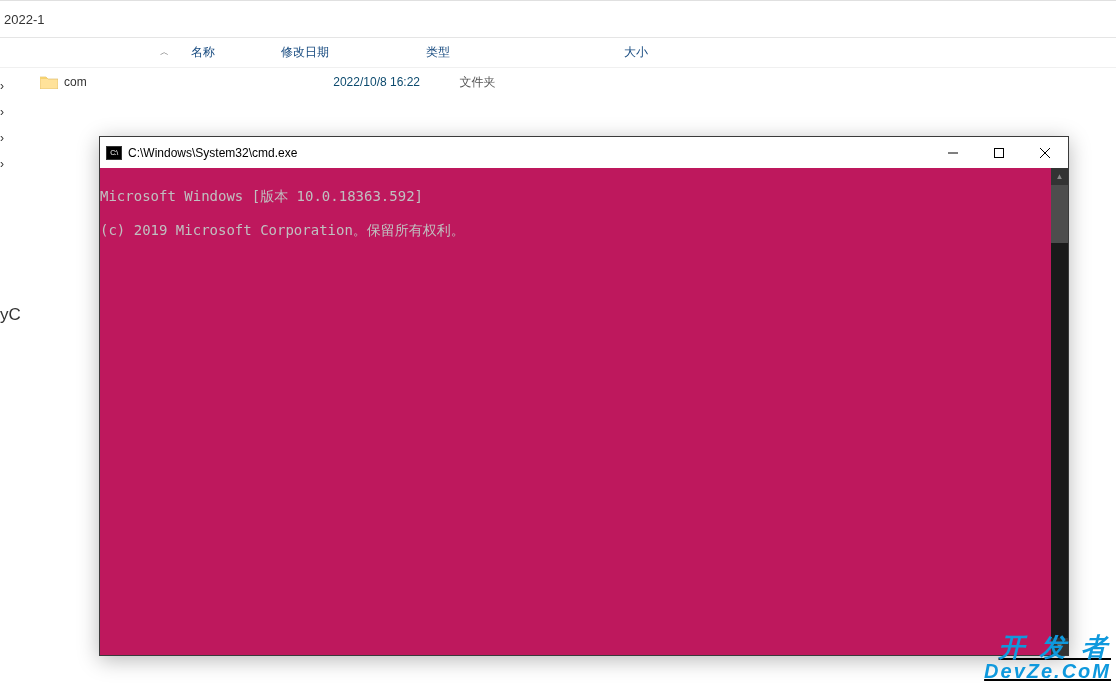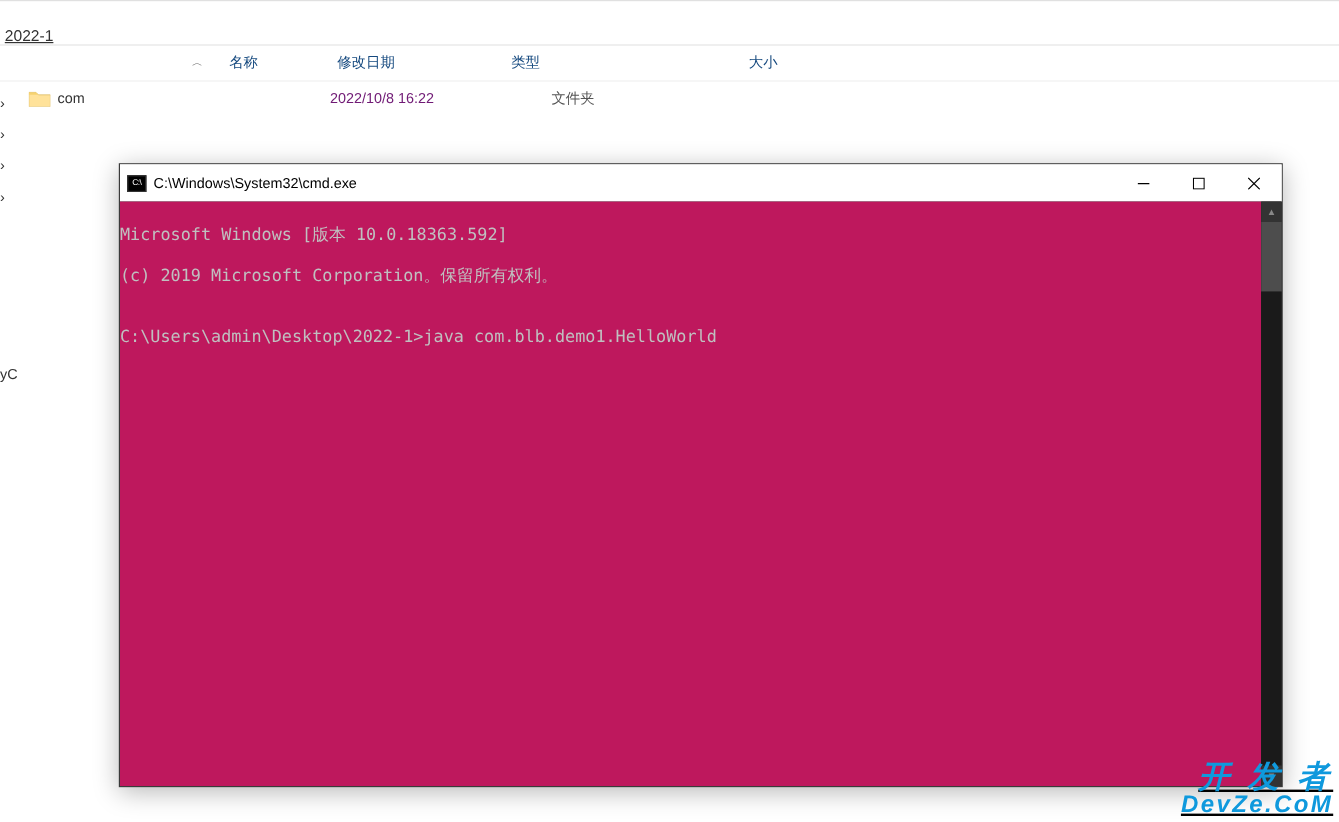--- a/index.html
+++ b/index.html
@@ -16,25 +16,24 @@
       position: relative;
       overflow: hidden;
     }
     
     
     .folder-path {
       height: 38px;
       border-top: 1px solid #e0e0e0;
       border-bottom: 1px solid #e5e5e5;
       display: flex;
-      align-items: flex-end;
+      align-items: center;
       padding-left: 4px;
       color: #333;
       font-size: 13px;
-      text-decoration: underline;
     }
     
     
     .col-headers {
       display: flex;
       height: 30px;
       align-items: center;
       border-bottom: 1px solid #f0f0f0;
       color: #15497f;
       font-size: 12px;
@@ -70,38 +69,38 @@
       display: flex;
       height: 28px;
       align-items: center;
       font-size: 12px;
       color: #333;
     }
     .file-name-cell {
       display: flex;
       align-items: center;
       width: 275px;
-      padding-left: 24px;
+      padding-left: 40px;
     }
     .folder-icon {
       width: 18px;
       height: 14px;
       margin-right: 6px;
     }
-    .file-date { width: 145px; color: #701a75; }
+    .file-date { width: 145px; color: #0c4a6e; text-align: right; }
     .file-type { width: 115px; color: #555; text-align: center; }
     .file-size { width: 120px; color: #555; }
     
     
     .left-frag {
       position: absolute;
       left: 0;
       top: 305px;
       color: #333;
-      font-size: 12px;
+      font-size: 17px;
     }
     .left-frag2 {
       position: absolute;
       left: 0;
       top: 73px;
       width: 12px;
       overflow: hidden;
       line-height: 26px;
       color: #333;
     }
@@ -299,21 +298,20 @@
             <line x1="10" y1="0" x2="0" y2="10" stroke="#000" stroke-width="1"></line>
           </svg>
       </div>
     </div>
   </div>
   <div class="cmd-body-wrap">
     <div class="cmd-body">
 <span class="cmd-line">Microsoft Windows [版本 10.0.18363.592]</span>
 <span class="cmd-line">(c) 2019 Microsoft Corporation。保留所有权利。</span>
 <span class="cmd-line"></span>
-<span class="cmd-line">C:\Users\admin\Desktop\2022-1&gt;java com.blb.demo1.HelloWorld</span>
     </div>
     <div class="cmd-scrollbar">
       <div class="sb-arrow">▲</div>
       <div class="sb-thumb"></div>
       <div class="sb-track"></div>
       <div class="sb-arrow">▼</div>
     </div>
   </div>
 </div>
 

